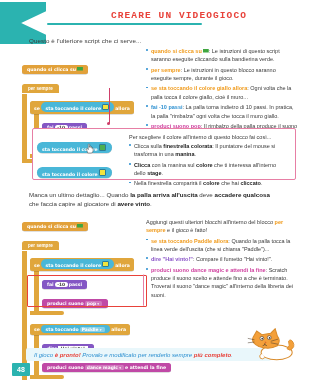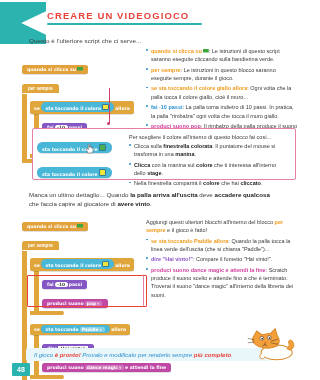--- a/index.html
+++ b/index.html
@@ -14,21 +14,22 @@
   .corner-arrow{
     position:absolute;left:0;top:2px;width:46px;height:42px;
     background:#2bb3b0;
     clip-path:polygon(0 0,100% 0,100% 22%,46% 50%,100% 78%,100% 100%,0 100%);
   }
   .hdr{
     position:absolute;left:47px;top:10px;width:200px;
   }
   .hdr-title{
     color:#e8423a;font-size:9.5px;font-weight:bold;letter-spacing:1.1px;
-    font-family:Liberation Sans, sans-serif;
+    font-family:Liberation Mono, monospace;
+    text-align:right;
   }
   .hdr-rule{
     margin-top:2px;height:1.5px;width:155px;background:#2bb3b0;border-radius:1px;
   }
 
   
   .intro{
     position:absolute;left:29px;top:37px;width:240px;
     font-size:6.2px;color:#3a3a3a;letter-spacing:.1px;
   }

